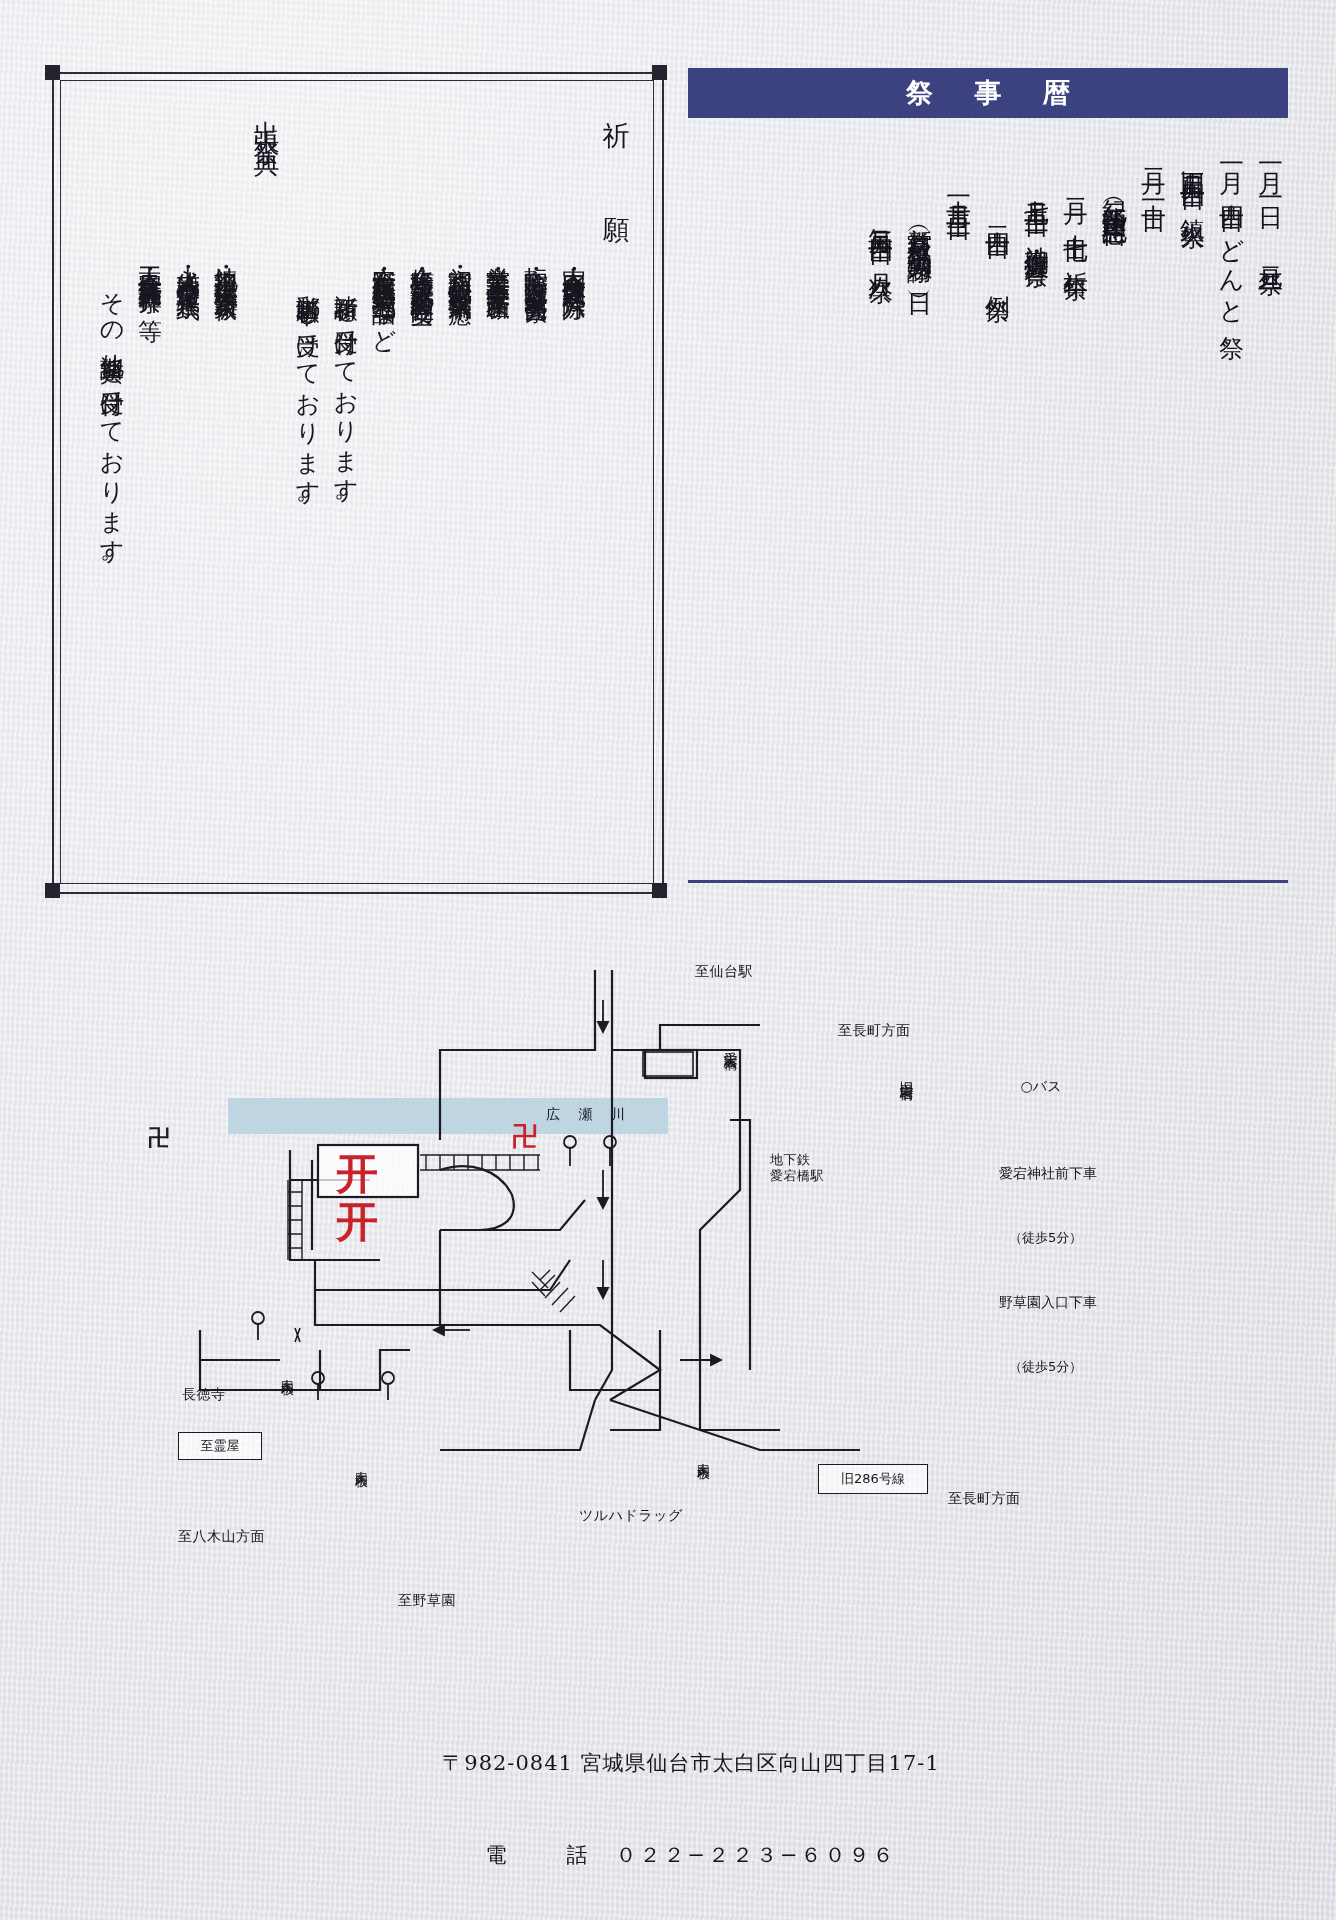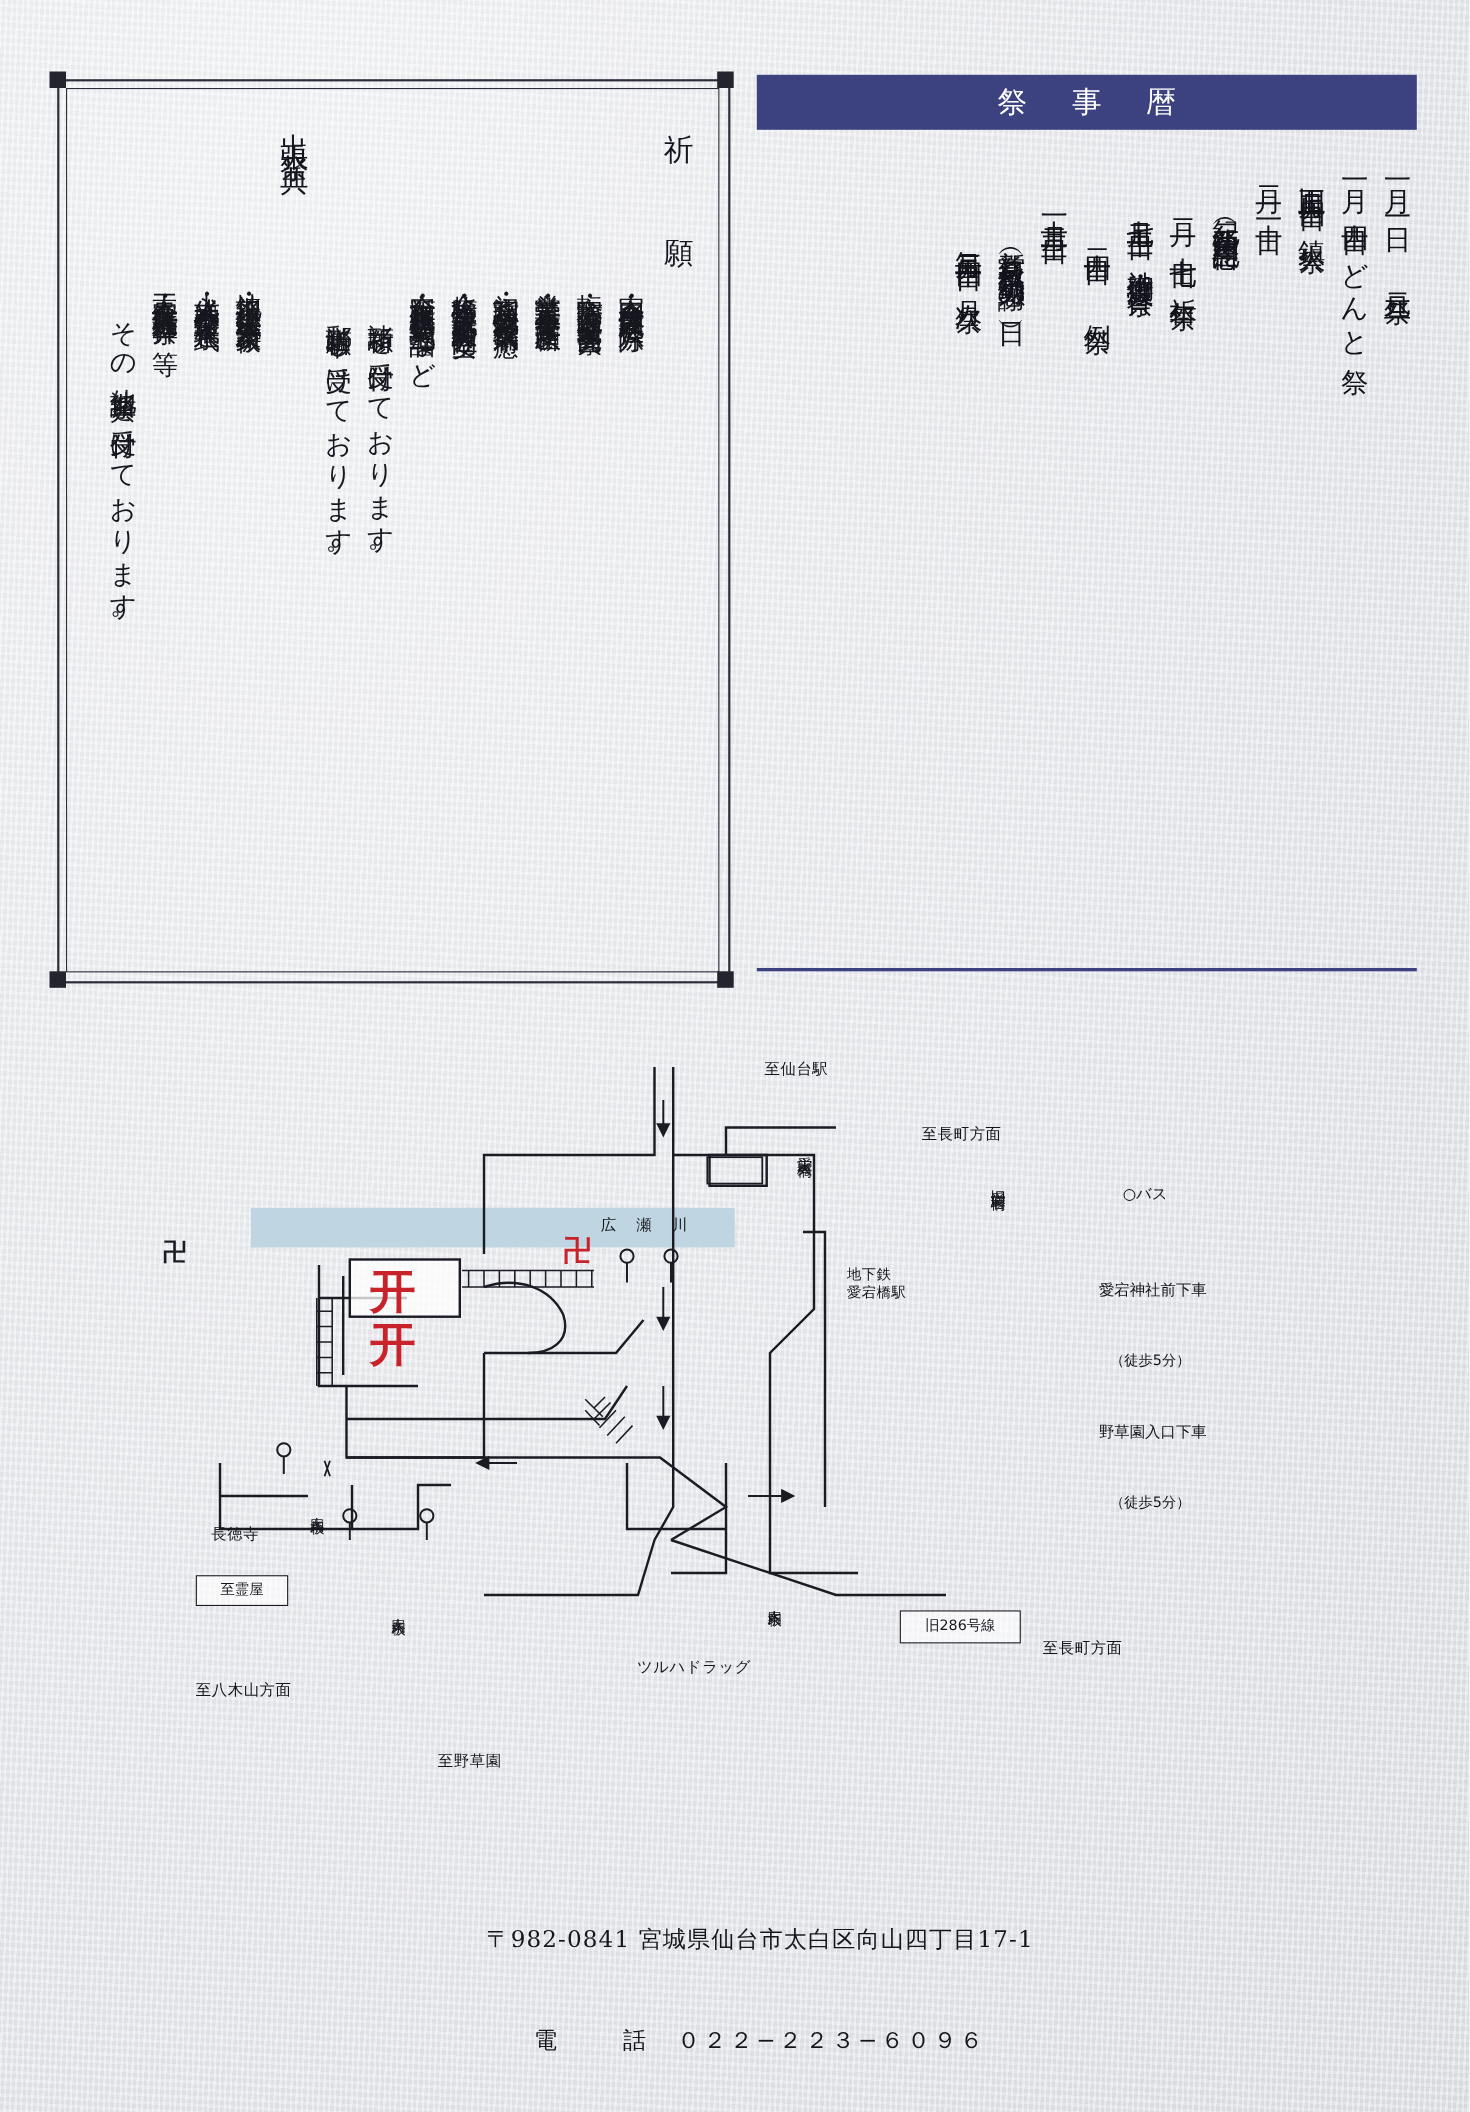--- a/index.html
+++ b/index.html
@@ -41,21 +41,21 @@
     display: flex;
     align-items: center;
     justify-content: center;
   }
   .calendar-band .title {
     color: #ffffff;
     font-size: 27px;
     letter-spacing: 16px;
     text-indent: 16px;
     font-family: "DejaVu Serif", "Liberation Serif", serif;
-    font-weight: 400;
+    font-weight: 700;
   }
   .calendar-rule {
     position: absolute;
     left: 688px;
     top: 880px;
     width: 600px;
     height: 3px;
     background: #3c4180;
   }
 
@@ -445,21 +445,21 @@
     </svg>
   </div>
 
 
   <div class="map-text" style="left:695px; top:963px;">至仙台駅</div>
   <div class="map-text" style="left:838px; top:1022px;">至長町方面</div>
   <div class="map-text v" style="left:722px; top:1040px; height:120px;">愛宕大橋</div>
   <div class="map-text" style="left:770px; top:1152px; font-size:13px; line-height:1.25;">地下鉄
 愛宕橋駅</div>
   <div class="map-text v" style="left:898px; top:1070px; height:110px;">旧愛宕橋</div>
-  <div class="map-text" style="left:182px; top:1386px;margin-left:10px;">長徳寺</div>
+  <div class="map-text" style="left:182px; top:1386px;">長徳寺</div>
   <div class="map-text v" style="left:278px; top:1368px; height:74px; font-size:13px;">案内板</div>
   <div class="map-text v" style="left:352px; top:1460px; height:74px; font-size:13px;">案内板</div>
   <div class="map-text v" style="left:694px; top:1452px; height:74px; font-size:13px;">案内板</div>
   <div class="map-box" style="left:178px; top:1432px; width:82px; height:26px; line-height:26px;">至霊屋</div>
   <div class="map-text" style="left:178px; top:1528px;">至八木山方面</div>
   <div class="map-text" style="left:398px; top:1592px;">至野草園</div>
   <div class="map-text" style="left:579px; top:1492px;margin-top:15px;">ツルハドラッグ</div>
   <div class="map-box" style="left:818px; top:1464px; width:108px; height:28px; line-height:28px;">旧286号線</div>
   <div class="map-text" style="left:948px; top:1490px;">至長町方面</div>
 

